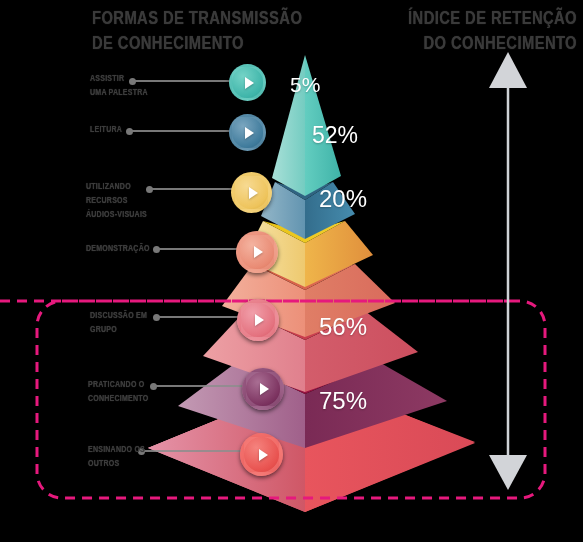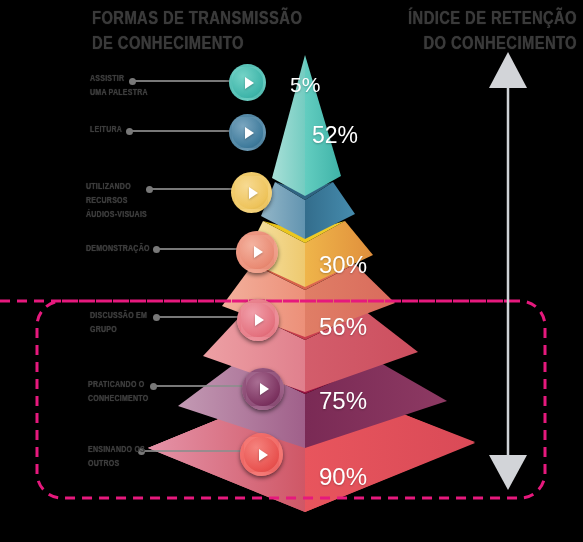--- a/index.html
+++ b/index.html
@@ -218,24 +218,23 @@
     </g>
 
     <g>
       <polygon points="272,178 305,196 305,55" fill="url(#g1s)"></polygon>
       <polygon points="305,196 341,176 305,55" fill="url(#g1f)"></polygon>
     </g>
   </svg>
 
   <div class="pct" style="left:290px;top:73px;font-size:21px;">5%</div>
   <div class="pct" style="left:312px;top:122px;font-size:23px;">52%</div>
-  <div class="pct" style="left:319px;top:251px;font-size:24px;">30%</div>
+  <div class="pct" style="left:319px;top:185px;font-size:24px;">20%</div>
   <div class="pct" style="left:319px;top:313px;font-size:24px;">56%</div>
   <div class="pct" style="left:319px;top:387px;font-size:24px;">75%</div>
-  <div class="pct" style="left:319px;top:463px;font-size:24px;">90%</div>
 
   <svg class="dashsvg" width="583" height="542" viewBox="0 0 583 542">
     <path d="M 0,301 L 520,301 A 25,25 0 0 1 545,326 L 545,473 A 25,25 0 0 1 520,498 L 62,498 A 25,25 0 0 1 37,473 L 37,326 A 25,25 0 0 1 62,301 L 520,301" fill="none" stroke="#e6197d" stroke-width="3" stroke-dasharray="10 7" stroke-linecap="butt"></path>
   </svg>
 
   <svg class="arrowsvg" width="583" height="542" viewBox="0 0 583 542">
     <line x1="508" y1="60" x2="508" y2="480" stroke="#cfd2d6" stroke-width="2.5"></line>
     <polygon points="508,52 527,88 489,88" fill="#d2d4d8"></polygon>
     <polygon points="508,490 527,455 489,455" fill="#d2d4d8"></polygon>
   </svg>

